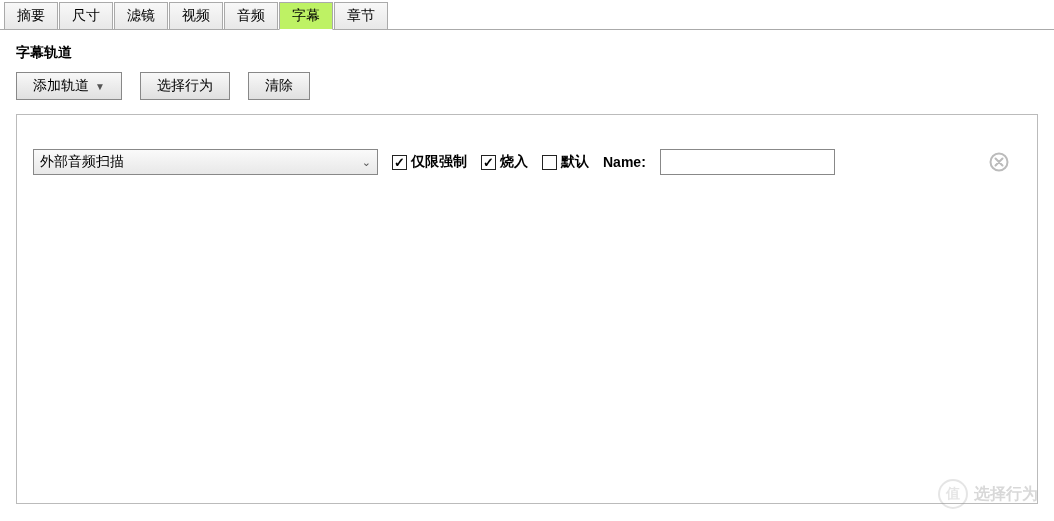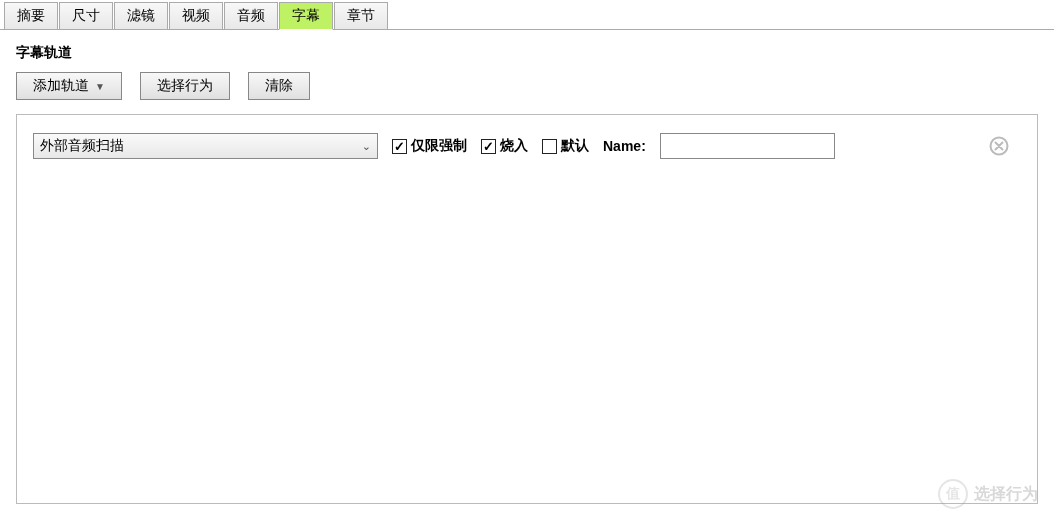--- a/index.html
+++ b/index.html
@@ -63,21 +63,21 @@
     }
     .dropdown-arrow {
       font-size: 10px;
       color: #555;
     }
     .spacer {
       flex: 1;
     }
     .track-panel {
       border: 1px solid #bbb;
-      padding: 18px 16px;
+      padding: 34px 16px;
       min-height: 390px;
     }
     .track-row {
       display: flex;
       align-items: center;
       gap: 14px;
     }
     .combo {
       width: 345px;
       height: 26px;

